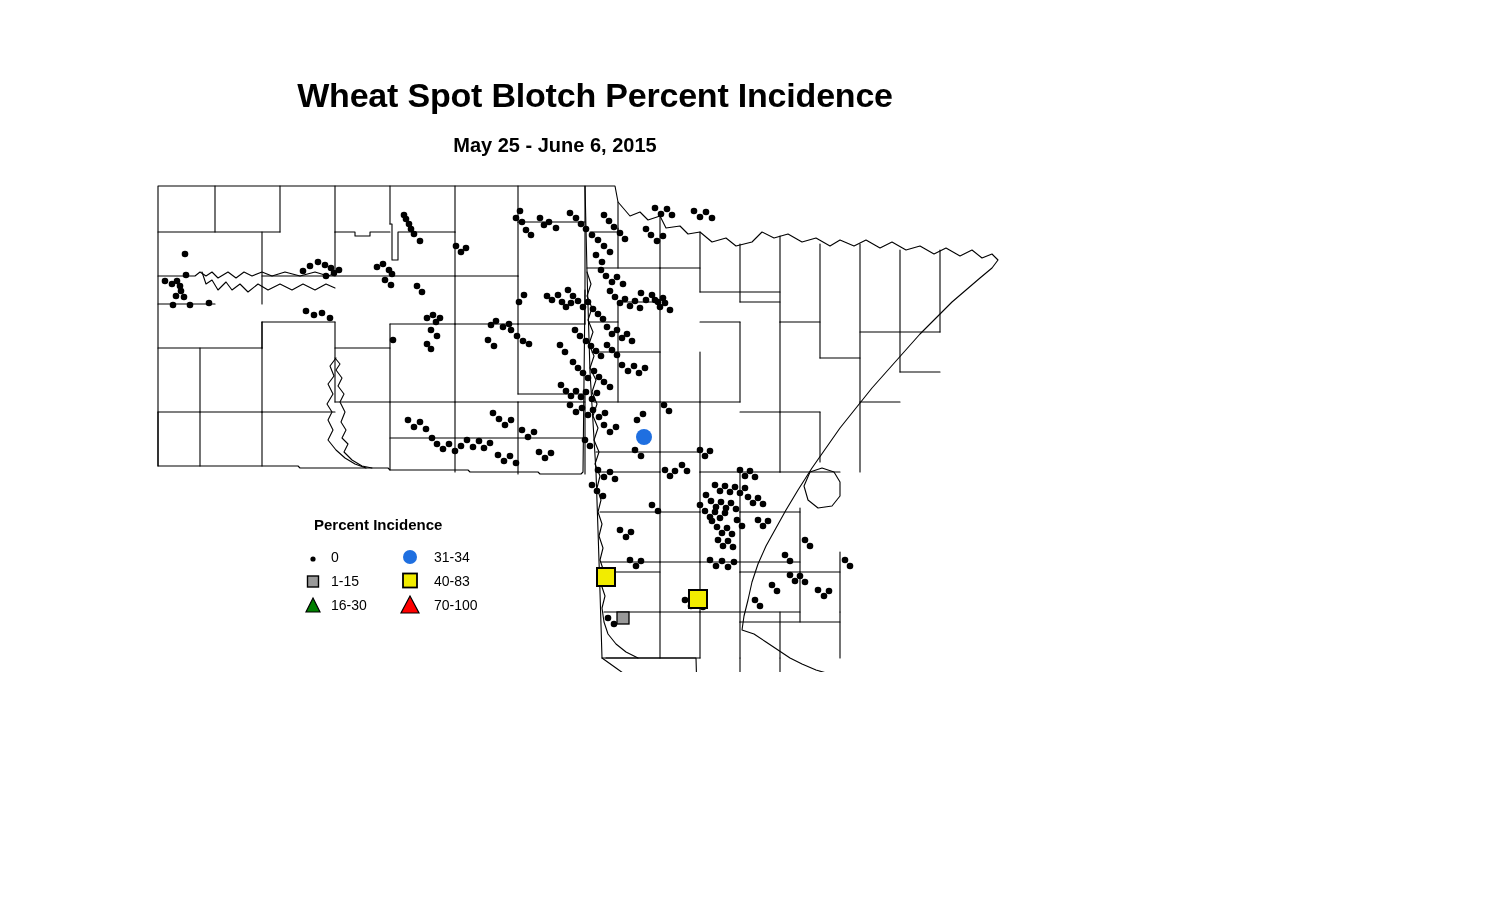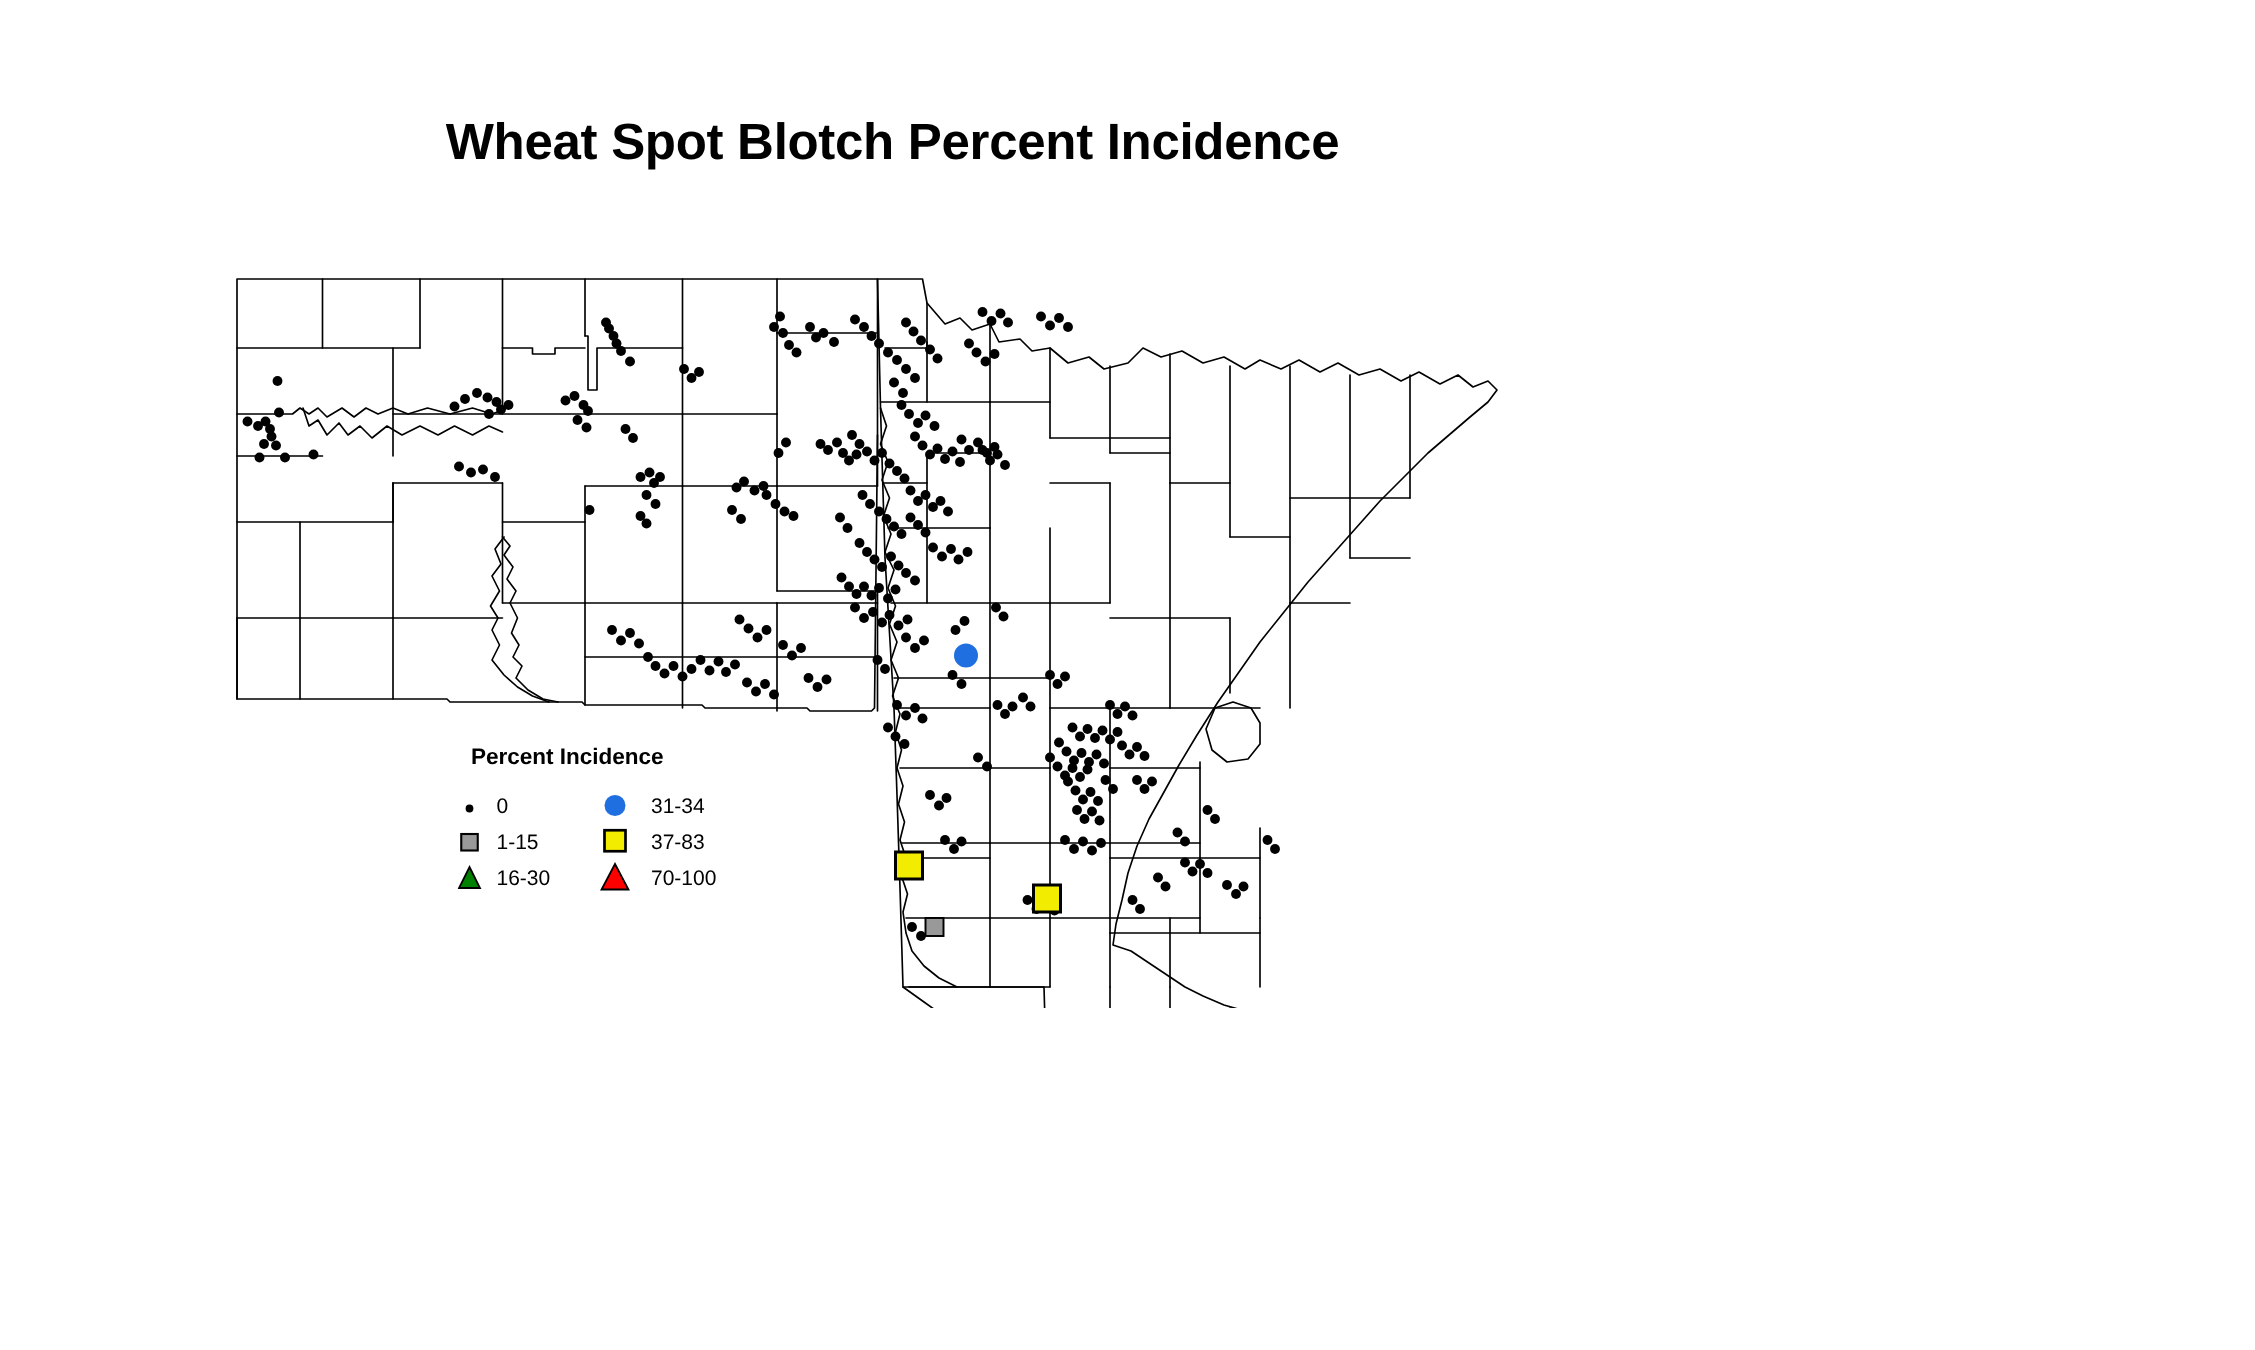--- a/index.html
+++ b/index.html
@@ -46,21 +46,21 @@
   #map-svg {
     position: absolute;
     left: 140px;
     top: 172px;
     width: 860px;
     height: 500px;
   }
   .legend {
     position: absolute;
     left: 305px;
-    top: 496px;
+    top: 516px;
     width: 210px;
     height: 112px;
   }
   .legend-title {
     position: absolute;
     left: 9px;
     top: 0px;
     font-size: 15px;
     font-weight: bold;
     white-space: nowrap;
@@ -88,20 +88,21 @@
     white-space: nowrap;
   }
   .legend-col-b .legend-lab { left: 34px; }
 </style>
 </head>
 <body>
 
 <div id="figure">
 
   <div class="title">Wheat Spot Blotch Percent Incidence</div>
+  <div class="subtitle">May 25 - June 6, 2015</div>
 
   <svg id="map-svg" viewBox="0 0 860 500">
 
     <g fill="none" stroke="#000000" stroke-width="1.1" stroke-linejoin="round" stroke-linecap="round">
 
       <path d="
         M 18,14 L 445,14 L 445,118
         L 443,300 L 441,302
         L 400,302 L 398,300 L 330,300 L 328,298 L 250,298
         L 248,296 L 160,296 L 158,294 L 60,294 L 18,294
@@ -677,21 +678,21 @@
       <div class="legend-row">
         <svg class="legend-sym" viewBox="0 0 22 22">
           <circle cx="10" cy="11" r="7" fill="#1f6fe0"></circle>
         </svg>
         <span class="legend-lab">31-34</span>
       </div>
       <div class="legend-row">
         <svg class="legend-sym" viewBox="0 0 22 22">
           <rect x="3" y="3.5" width="14" height="14" fill="#f2ec00" stroke="#000000" stroke-width="1.8"></rect>
         </svg>
-        <span class="legend-lab">37-83</span>
+        <span class="legend-lab">40-83</span>
       </div>
       <div class="legend-row">
         <svg class="legend-sym" viewBox="0 0 22 22">
           <polygon points="10,2 19,19 1,19" fill="#ff0000" stroke="#000000" stroke-width="1.2"></polygon>
         </svg>
         <span class="legend-lab">70-100</span>
       </div>
     </div>
   </div>
 

